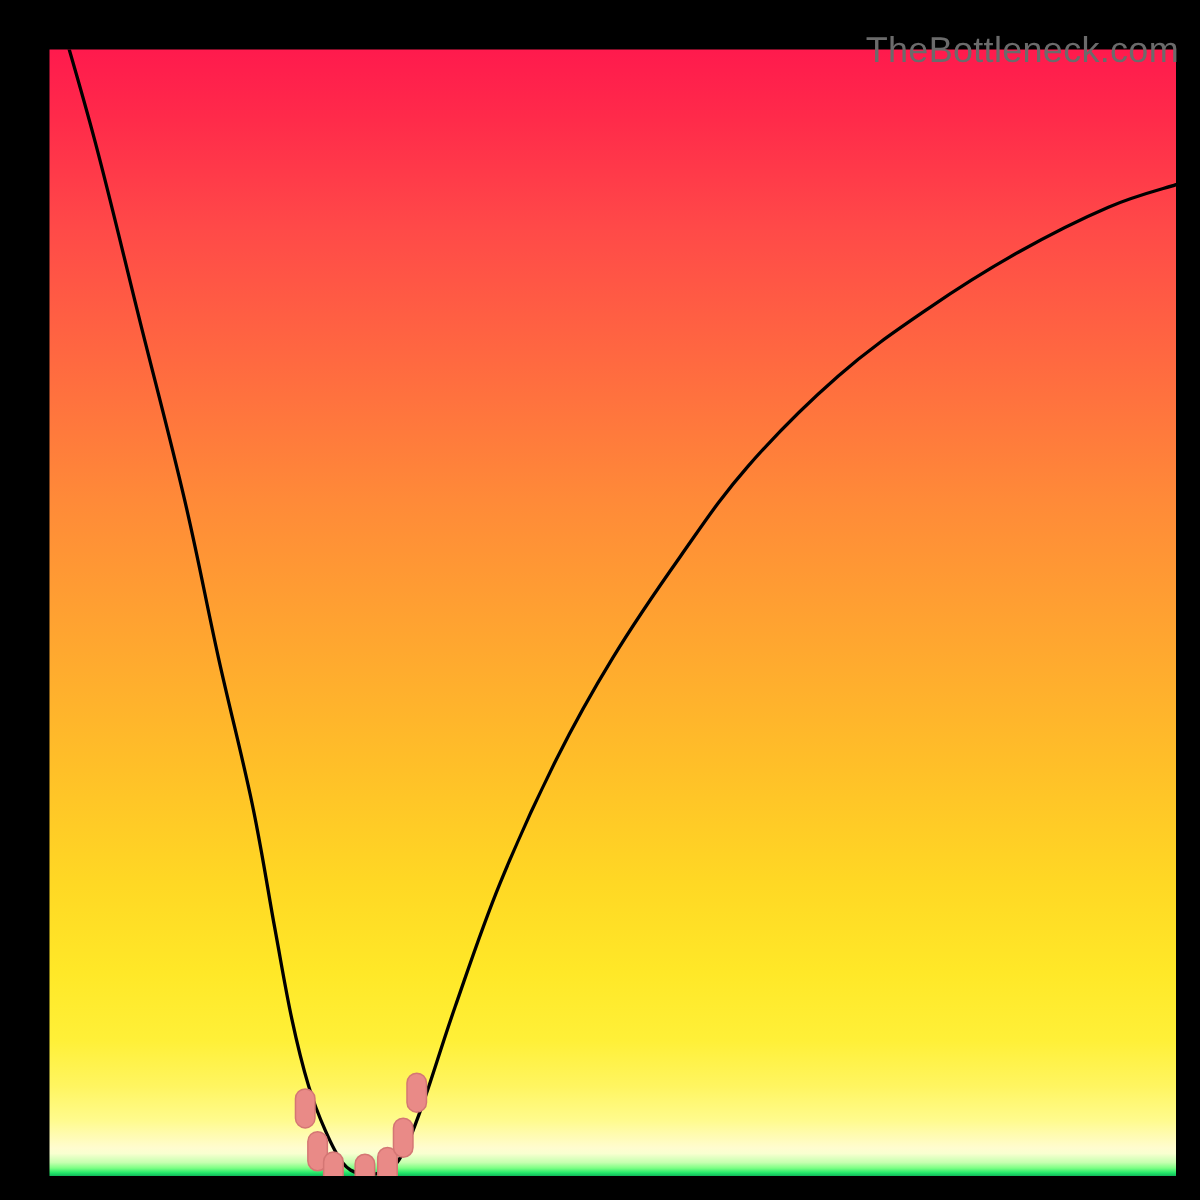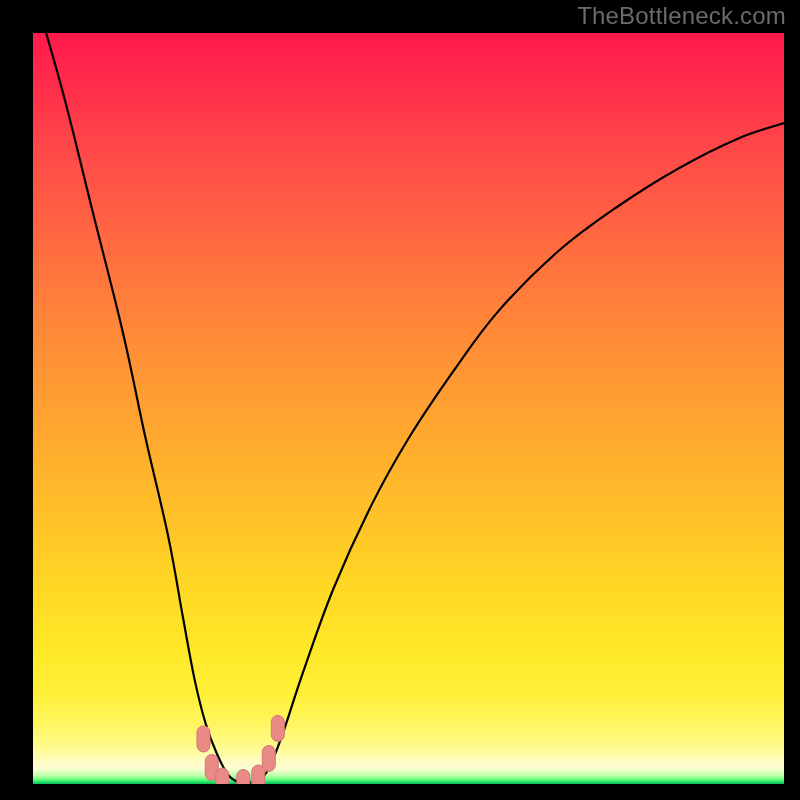--- a/index.html
+++ b/index.html
@@ -51,21 +51,21 @@
       #fffccf 97.5%,
       #f9ffd0 98%,
       #c6ffb0 98.8%,
       #7cff84 99.3%,
       #26e86a 99.7%,
       #0fb85a 100%
     );
   }
   .watermark {
     position: absolute;
-    top: 2px;
+    top: 20px;
     right: 14px;
     color: #6b6b6b;
     font-size: 24px;
     font-weight: 500;
     letter-spacing: 0.2px;
     user-select: none;
   }
   svg.curve {
     position: absolute;
     left: 0;

